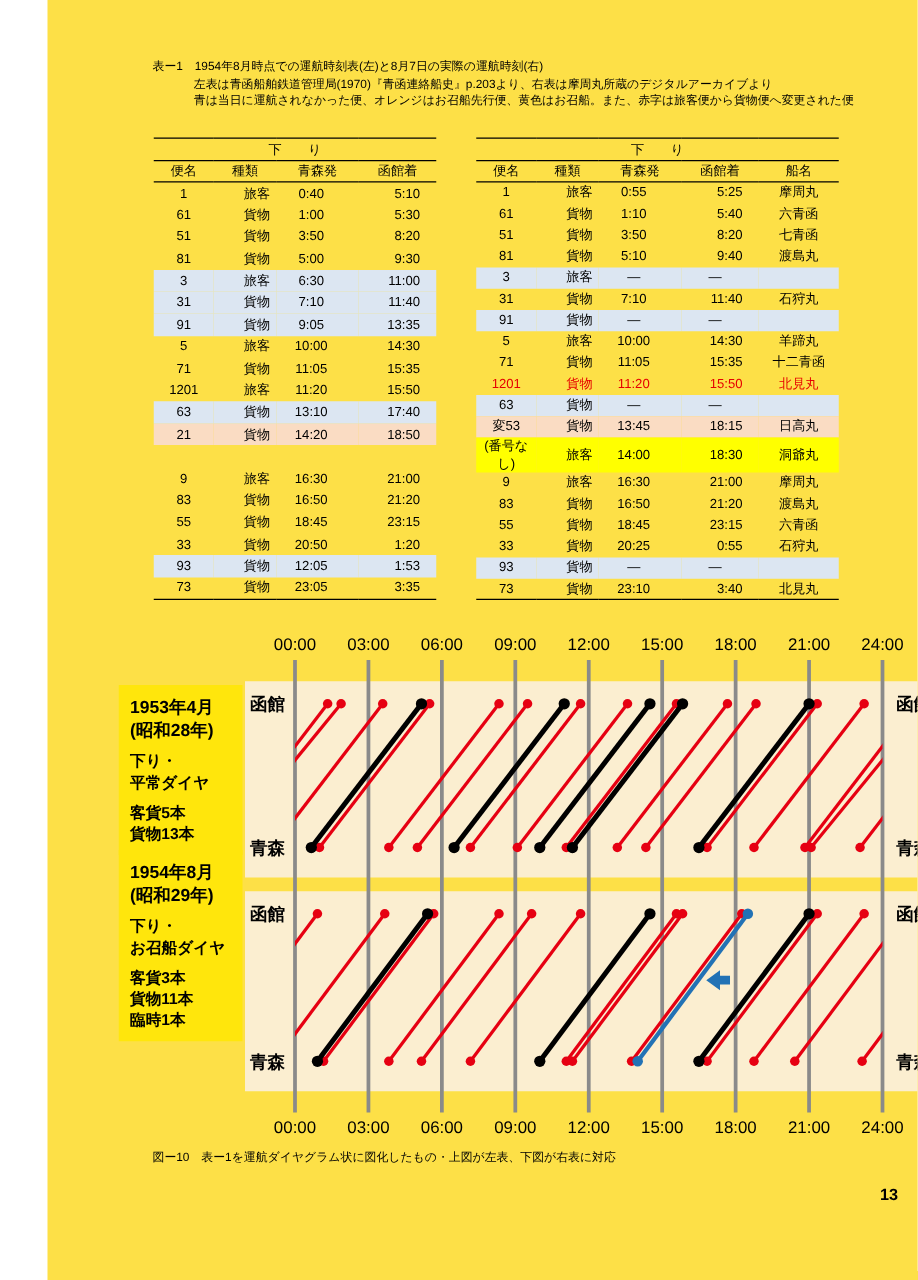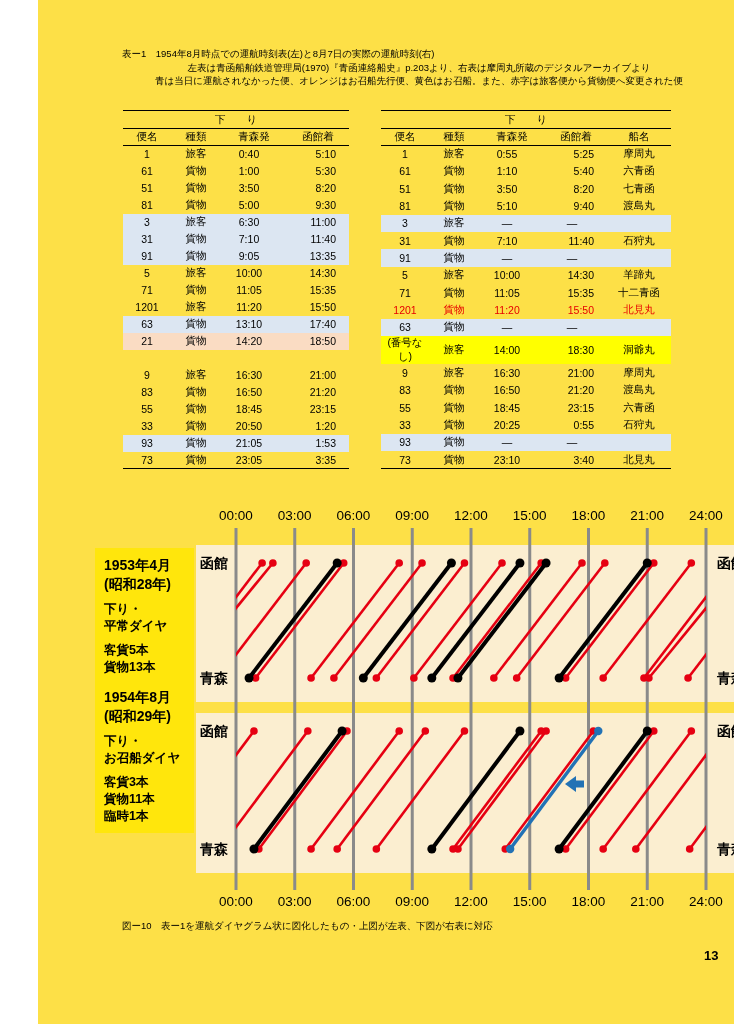--- a/index.html
+++ b/index.html
@@ -2,33 +2,33 @@
 <html><head>
 <meta charset="utf-8">
 <style>
   * { margin:0; padding:0; box-sizing:border-box; }
   html,body { background:#ffffff; }
   body { font-family:"Liberation Sans","DejaVu Sans",sans-serif; color:#000; }
   .page { position:relative; width:734px; height:1024px; background:#fde047; overflow:hidden;margin-left:38px; }
 
   
   .caption-block { position:absolute; left:84px; top:47px; font-size:9.5px; line-height:13.5px; white-space:nowrap; }
-  .caption-block .indent { margin-left:33px;text-align:center; }
+  .caption-block .indent { margin-left:33px; }
 
   
   .tables { position:absolute; left:85px; top:110px; display:flex; gap:32px; }
   .tt { border-collapse:collapse; font-size:10.5px; }
   .tt th { font-weight:normal; }
   .tt .dir { border-top:1.3px solid #000; border-bottom:1px solid #000; height:18px; text-align:center; }
   .tt .cols th { border-bottom:1px solid #000; height:17px; text-align:center; padding:0 5px; }
   .tt tbody tr { height:17px; }
   .tt td { padding:0 5px; }
   .tt tbody tr:last-child td { border-bottom:1px solid #000; }
   .tt .c0 { width:48px; text-align:center; }
-  .tt .c1 { width:50px; text-align:center; }
+  .tt .c1 { width:50px; text-align:right; }
   .tt .c2 { width:66px; text-align:center; padding-right:15px; }
   .tt .c3 { width:62px; text-align:right; padding-right:13px; }
   .tt .c4 { width:64px; text-align:center; }
   .tt td.dash { text-align:center; }
   .bg-blue td { background:#dce6f2; }
   .bg-orange td { background:#fadcc3; }
   .bg-yellow td { background:#ffff00; }
   .red-text td { color:#e60000; }
 
   
@@ -169,21 +169,21 @@
           </tr>
           <tr>
             <td class="c0">33</td>
             <td class="c1">貨物</td>
             <td class="c2">20:50</td>
             <td class="c3">1:20</td>
           </tr>
           <tr class="bg-blue">
             <td class="c0">93</td>
             <td class="c1">貨物</td>
-            <td class="c2">21:05</td>
+            <td class="c2">12:05</td>
             <td class="c3">1:53</td>
           </tr>
           <tr>
             <td class="c0">73</td>
             <td class="c1">貨物</td>
             <td class="c2">23:05</td>
             <td class="c3">3:35</td>
           </tr>
         </tbody>
       </table>
@@ -270,20 +270,27 @@
             <td class="c2">11:20</td>
             <td class="c3">15:50</td>
             <td class="c4">北見丸</td>
           </tr>
           <tr class="bg-blue">
             <td class="c0">63</td>
             <td class="c1">貨物</td>
             <td class="c2 dash">—</td>
             <td class="c3 dash">—</td>
             <td class="c4"></td>
+          </tr>
+          <tr class="bg-orange">
+            <td class="c0">変53</td>
+            <td class="c1">貨物</td>
+            <td class="c2">13:45</td>
+            <td class="c3">18:15</td>
+            <td class="c4">日高丸</td>
           </tr>
           <tr class="bg-yellow">
             <td class="c0">(番号なし)</td>
             <td class="c1">旅客</td>
             <td class="c2">14:00</td>
             <td class="c3">18:30</td>
             <td class="c4">洞爺丸</td>
           </tr>
           <tr>
             <td class="c0">9</td>

